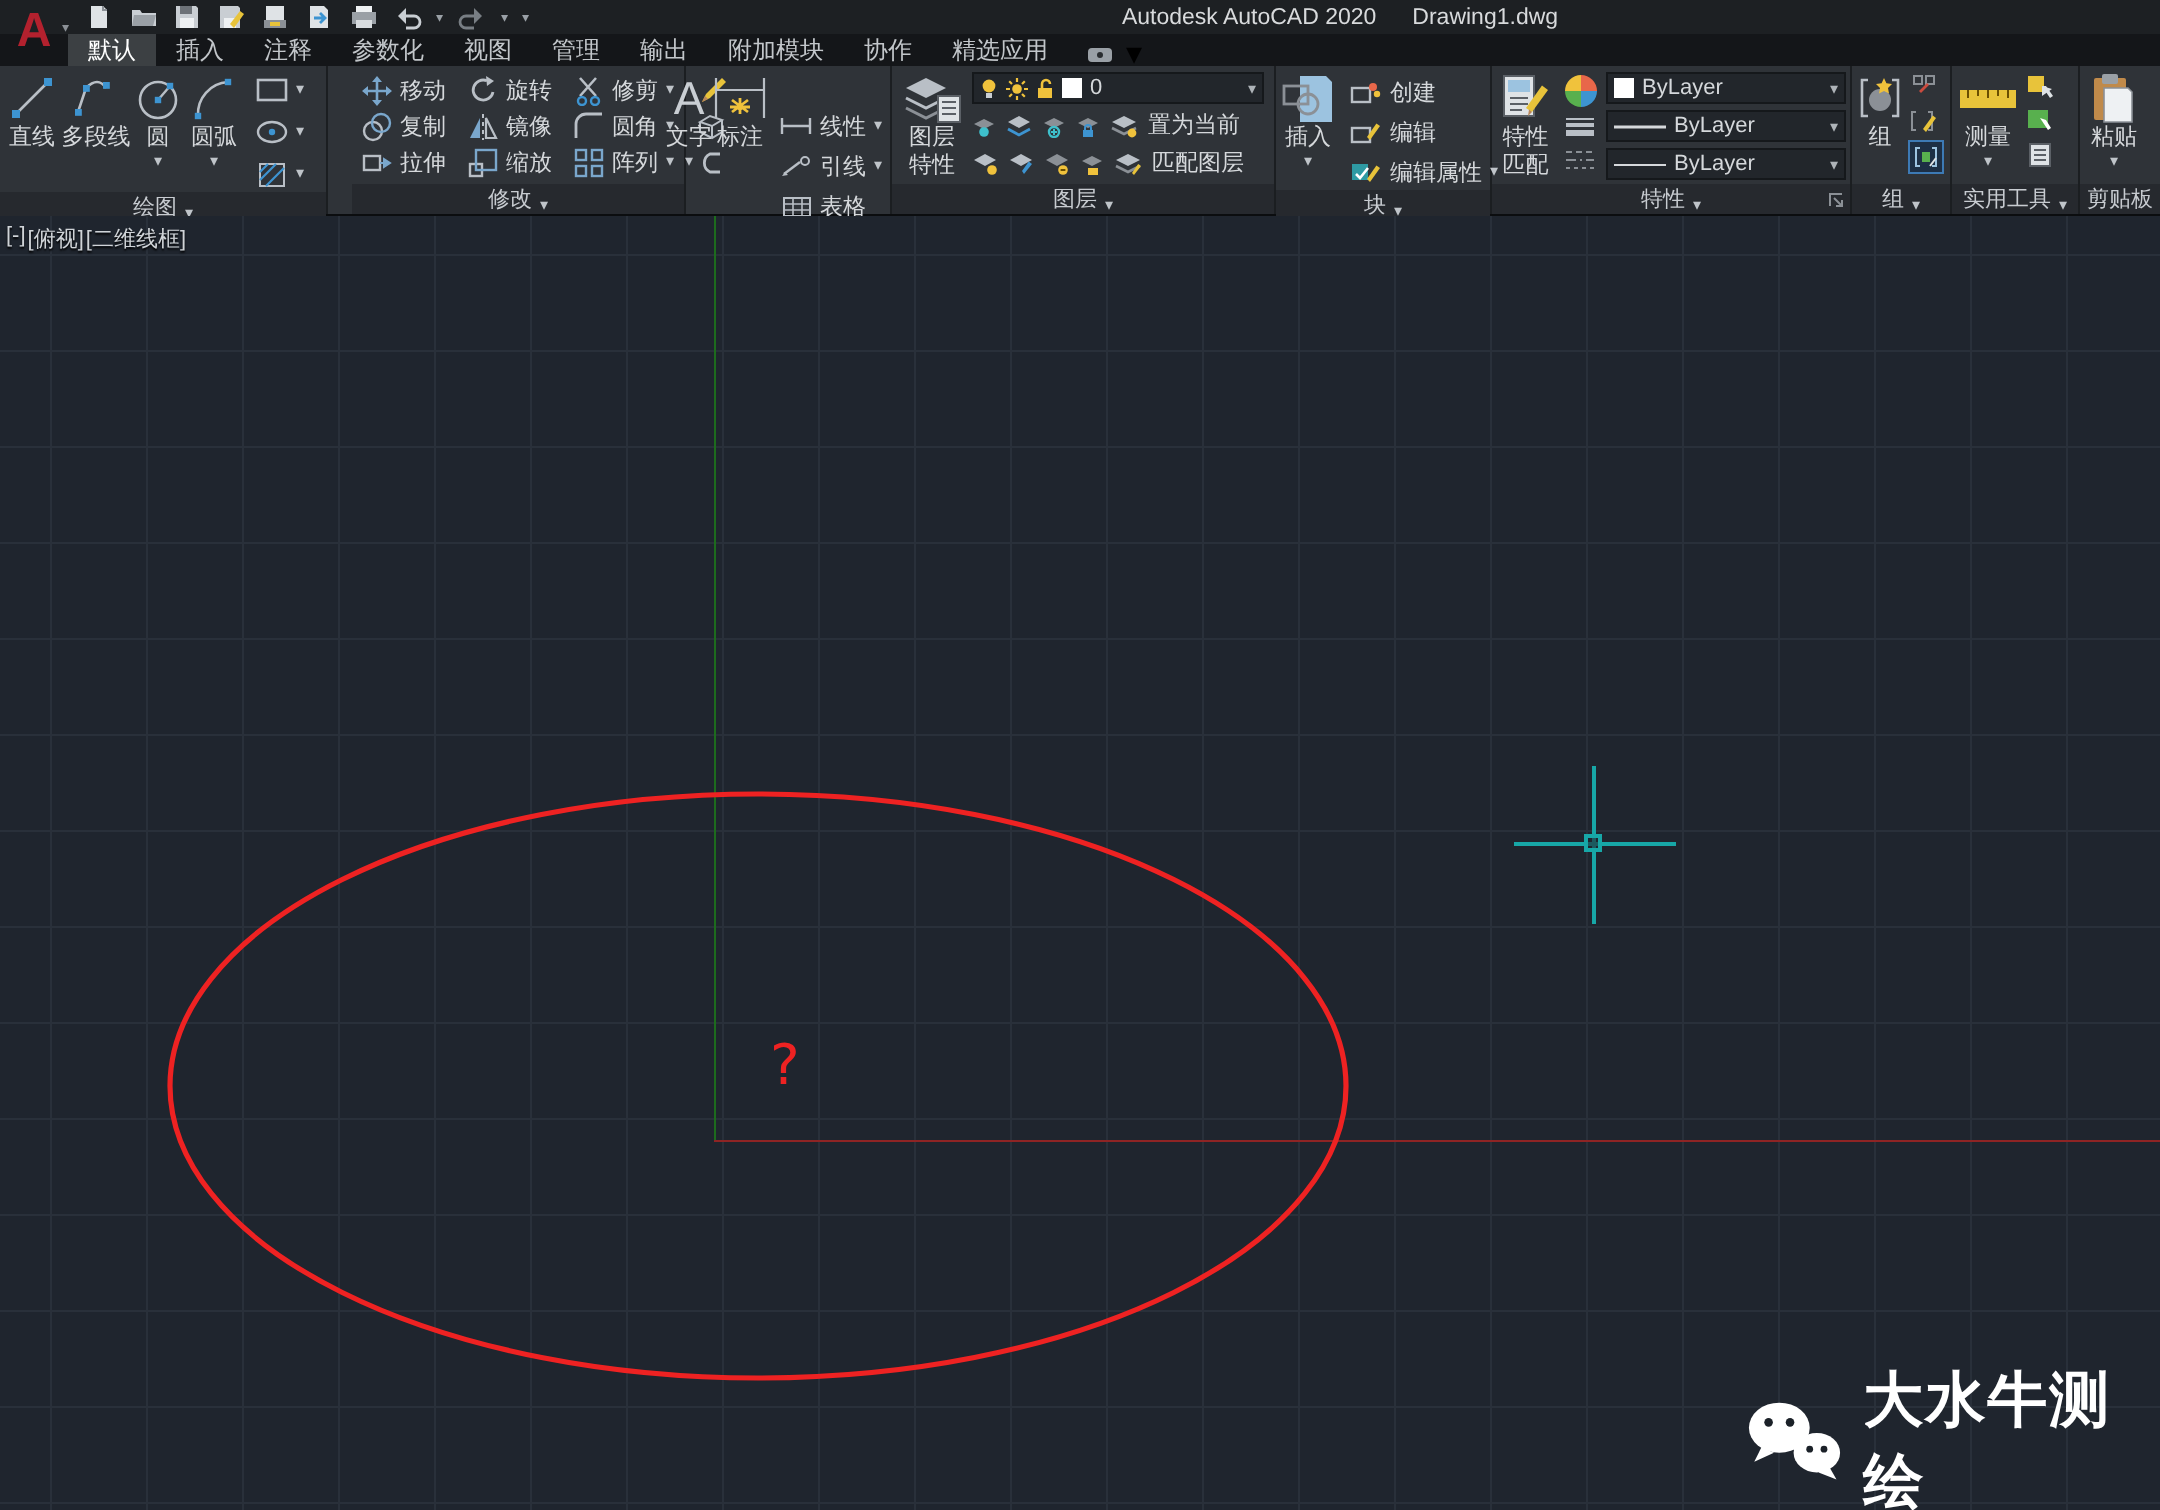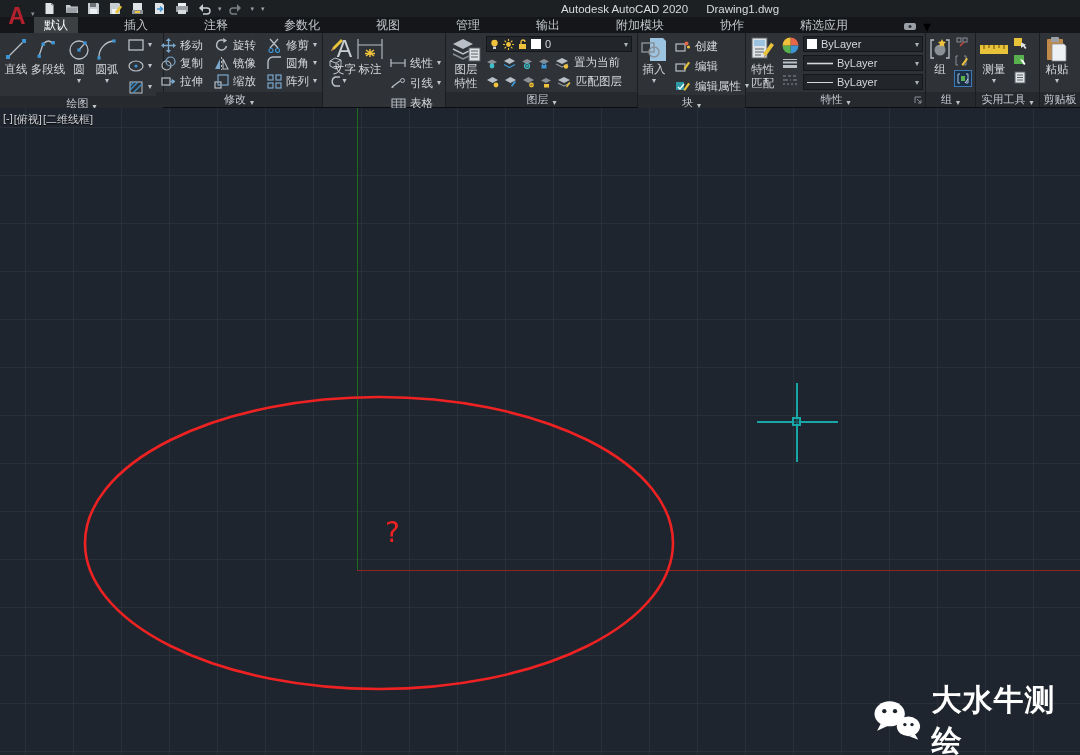--- a/index.html
+++ b/index.html
@@ -13,21 +13,21 @@
   .titlebar{position:absolute;left:0;top:0;width:1080px;height:17px;background:#1d2023;}
   .logo{position:absolute;left:2px;top:0;width:30px;height:32px;display:flex;align-items:center;justify-content:center;
         font-weight:bold;font-size:24px;color:#b3212e;z-index:5;}
   .logo-caret{position:absolute;left:31px;top:10px;font-size:7px;color:#8b9096;z-index:5;}
   .qat{position:absolute;left:42px;top:1px;display:flex;align-items:center;gap:7px;height:15px;}
   .qat .qicon{width:15px;height:14px;display:flex;align-items:center;justify-content:center;}
   .qat .qcaret{font-size:7px;color:#9aa0a6;}
   .title-wrap{position:absolute;left:260px;right:0;top:0;height:17px;display:flex;align-items:center;justify-content:center;gap:18px;}
   .title-wrap span{font-size:11.5px;color:#d8dadc;}
   
-  .tabbar{position:absolute;left:0;top:17px;width:1080px;height:16px;background:#141619;display:flex;align-items:flex-start;padding-left:34px;box-sizing:border-box;gap:36px;}
+  .tabbar{position:absolute;left:0;top:17px;width:1080px;height:16px;background:#141619;display:flex;align-items:flex-start;padding-left:34px;box-sizing:border-box;}
   .tab{padding:0 10px;font-size:12px;line-height:16px;color:#c2c6ca;cursor:default;white-space:nowrap;}
   .tab.active{background:#3c4043;color:#ffffff;}
   .ribbon-opt{display:flex;align-items:center;gap:3px;margin-left:10px;}
   
   .ribbon{position:absolute;left:0;top:33px;width:1080px;height:75px;background:#2f3338;border-bottom:1px solid #0b0d0f;box-sizing:border-box;}
   .panel{position:absolute;top:0;height:74px;display:flex;flex-direction:column;border-right:1px solid #1b1e21;box-sizing:border-box;}
   .panel-body{flex:1;display:flex;align-items:flex-start;padding:1px 2px 0 2px;box-sizing:border-box;}
   .panel-label{height:15px;background:#26292e;display:flex;align-items:flex-end;justify-content:center;gap:4px;font-size:11px;color:#c7cbd0;position:relative;}
   .caret{font-size:8px;color:#bfc4c9;line-height:1;}
   .bb{display:flex;flex-direction:column;align-items:center;padding-top:2px;gap:1px;}
@@ -229,21 +229,21 @@
           <span class="caret">▾</span>
         </div>
       </div>
     </div>
     <div class="panel-label">
       <span>绘图</span>
         <span class="caret">▾</span>
     </div>
   </div>
 
-  <div class="panel" style="left:156px;width:167px;">
+  <div class="panel" style="left:176px;width:167px;">
     <div class="panel-body">
       <div class="modify-grid">
         <div class="sbtn">
           <span class="sicon">
               <svg width="15" height="15" viewBox="0 0 15 15">
                 <path d="M7.5 0 10 3H5zM7.5 15 10 12H5zM0 7.5 3 5v5zM15 7.5 12 5v5z" fill="#7aa7cc"></path>
                 <path d="M7.5 2v11M2 7.5h11" stroke="#7aa7cc" stroke-width="1.3"></path>
               </svg>
             </span>
           <span class="slabel">移动</span>

